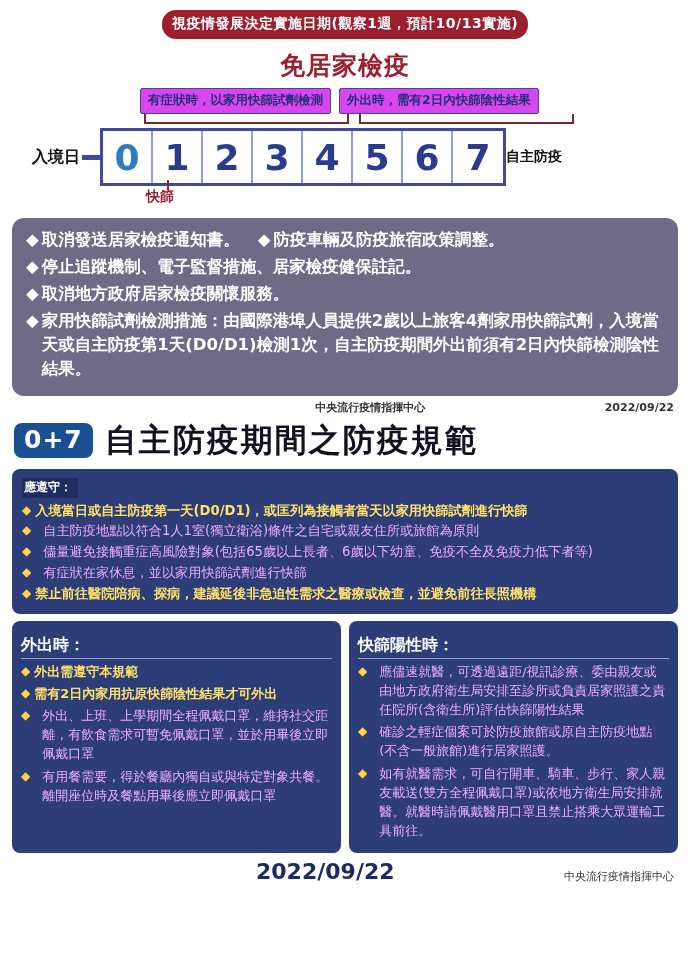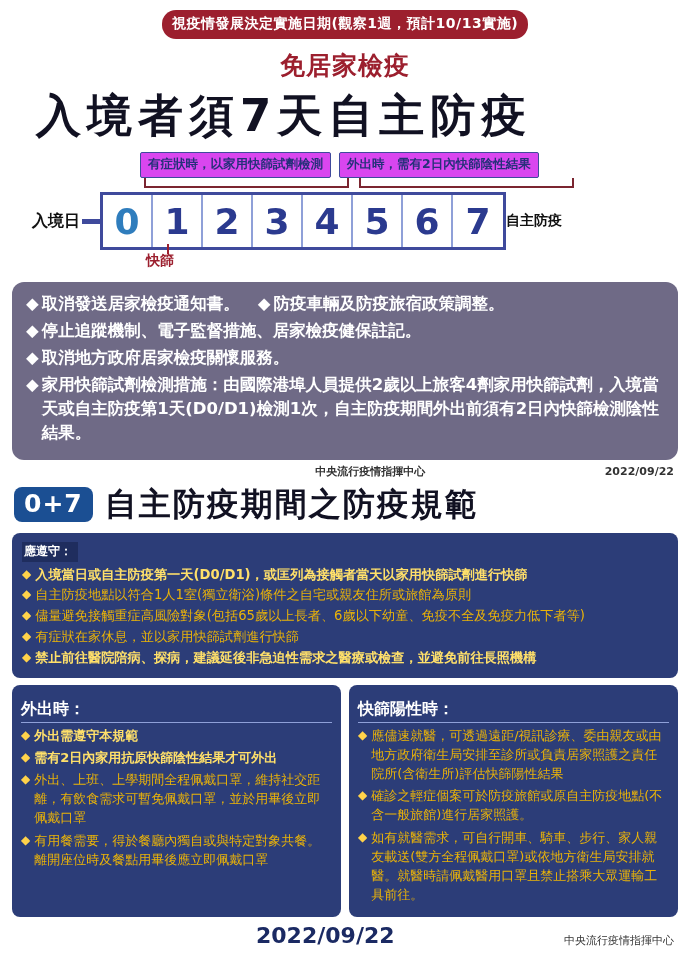--- a/index.html
+++ b/index.html
@@ -178,21 +178,21 @@
     display: inline-block;
     padding: 1px 6px 2px 2px;
     margin-bottom: 3px;
   }
   .rule-line {
     display: flex; align-items: flex-start;
     font-size: 13.2px; line-height: 1.5; margin-bottom: 1px;
   }
   .rule-line .dia { color: #ffd24a; margin-right: 4px; flex: 0 0 auto; font-size: 12px; line-height: 1.6; }
   .hl-yellow { color: #ffe06a; font-weight: bold; }
-  .hl-white { color: #eab308; }
+  .hl-white { color: #f0abfc; margin-left: 8px; }
 
   
   .two-col {
     display: flex; gap: 8px;
     margin: 7px 12px 0 12px;
   }
   .col {
     flex: 1;
     background: #2c3d78;
     border-radius: 8px;
@@ -221,21 +221,20 @@
 <body>
 
 <div class="page">
 
   <div class="top-section">
     <div class="banner-row">
       <div class="red-pill">視疫情發展決定實施日期(觀察1週，預計10/13實施)</div>
       <div class="headline-small">免居家檢疫</div>
     </div>
 
-    <div class="main-title">入境者須7天自主防疫</div>
 
     <div class="notes-row">
       <div class="note-box">有症狀時，以家用快篩試劑檢測</div>
       <div class="note-box">外出時，需有2日內快篩陰性結果</div>
     </div>
 
     <div class="bracket-area">
       <div class="bracket" style="left:130px; width:205px;"></div>
       <div class="bracket" style="left:345px; width:215px;"></div>
     </div>

